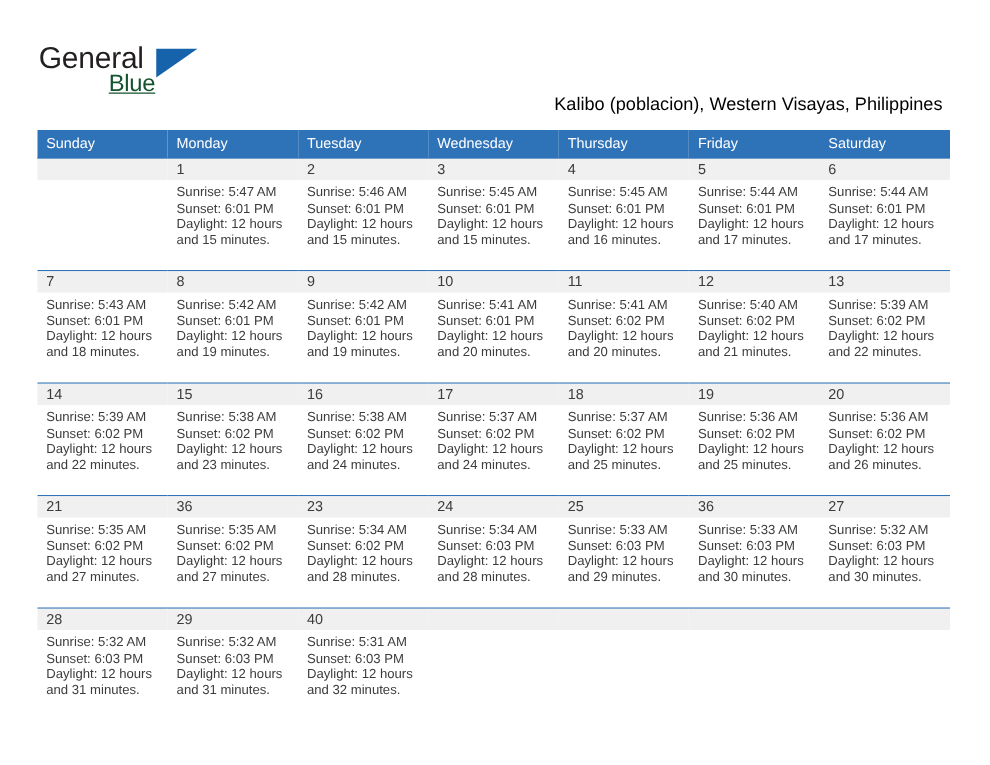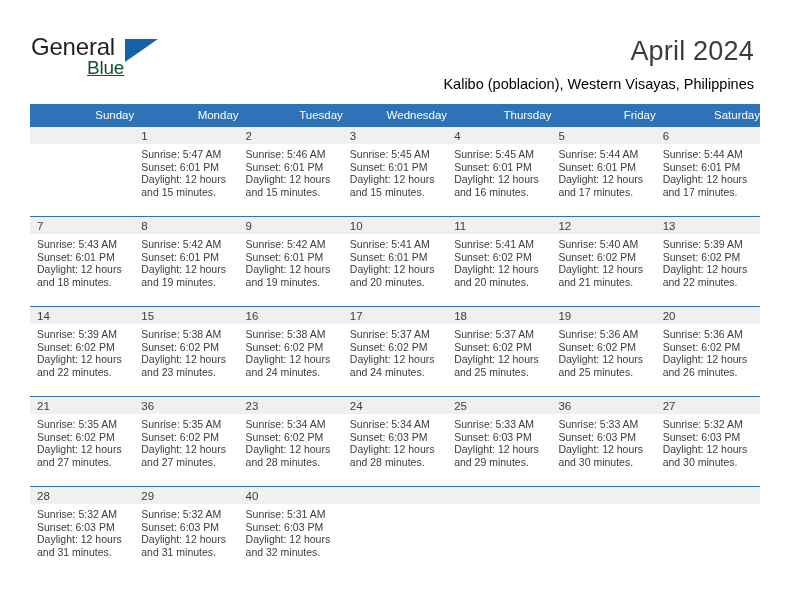--- a/index.html
+++ b/index.html
@@ -93,21 +93,21 @@
     top: 104px;
     width: 730px;
     border-collapse: collapse;
     table-layout: fixed;
   }
   .calendar th {
     background: #2e72b8;
     color: #ffffff;
     font-size: 11.5px;
     font-weight: normal;
-    text-align: right;
+    text-align: left;
     padding: 5px 0 5px 7px;
     height: 11px;
     border: none;
   }
   .calendar td {
     vertical-align: top;
     padding: 0;
     border: none;
     border-top: 1px solid #2e72b8;
     height: 80px;
@@ -149,21 +149,20 @@
 <div class="page">
 
   <div class="header">
 
     <div class="logo">
       <span class="logo-general">General</span>
       <span class="logo-triangle"></span>
       <span class="logo-blue">Blue</span>
     </div>
 
-    <div class="title">April 2024</div>
     <div class="subtitle">Kalibo (poblacion), Western Visayas, Philippines</div>
   </div>
 
   <table class="calendar">
     <thead>
       <tr>
         <th>Sunday</th>
         <th>Monday</th>
         <th>Tuesday</th>
         <th>Wednesday</th>

